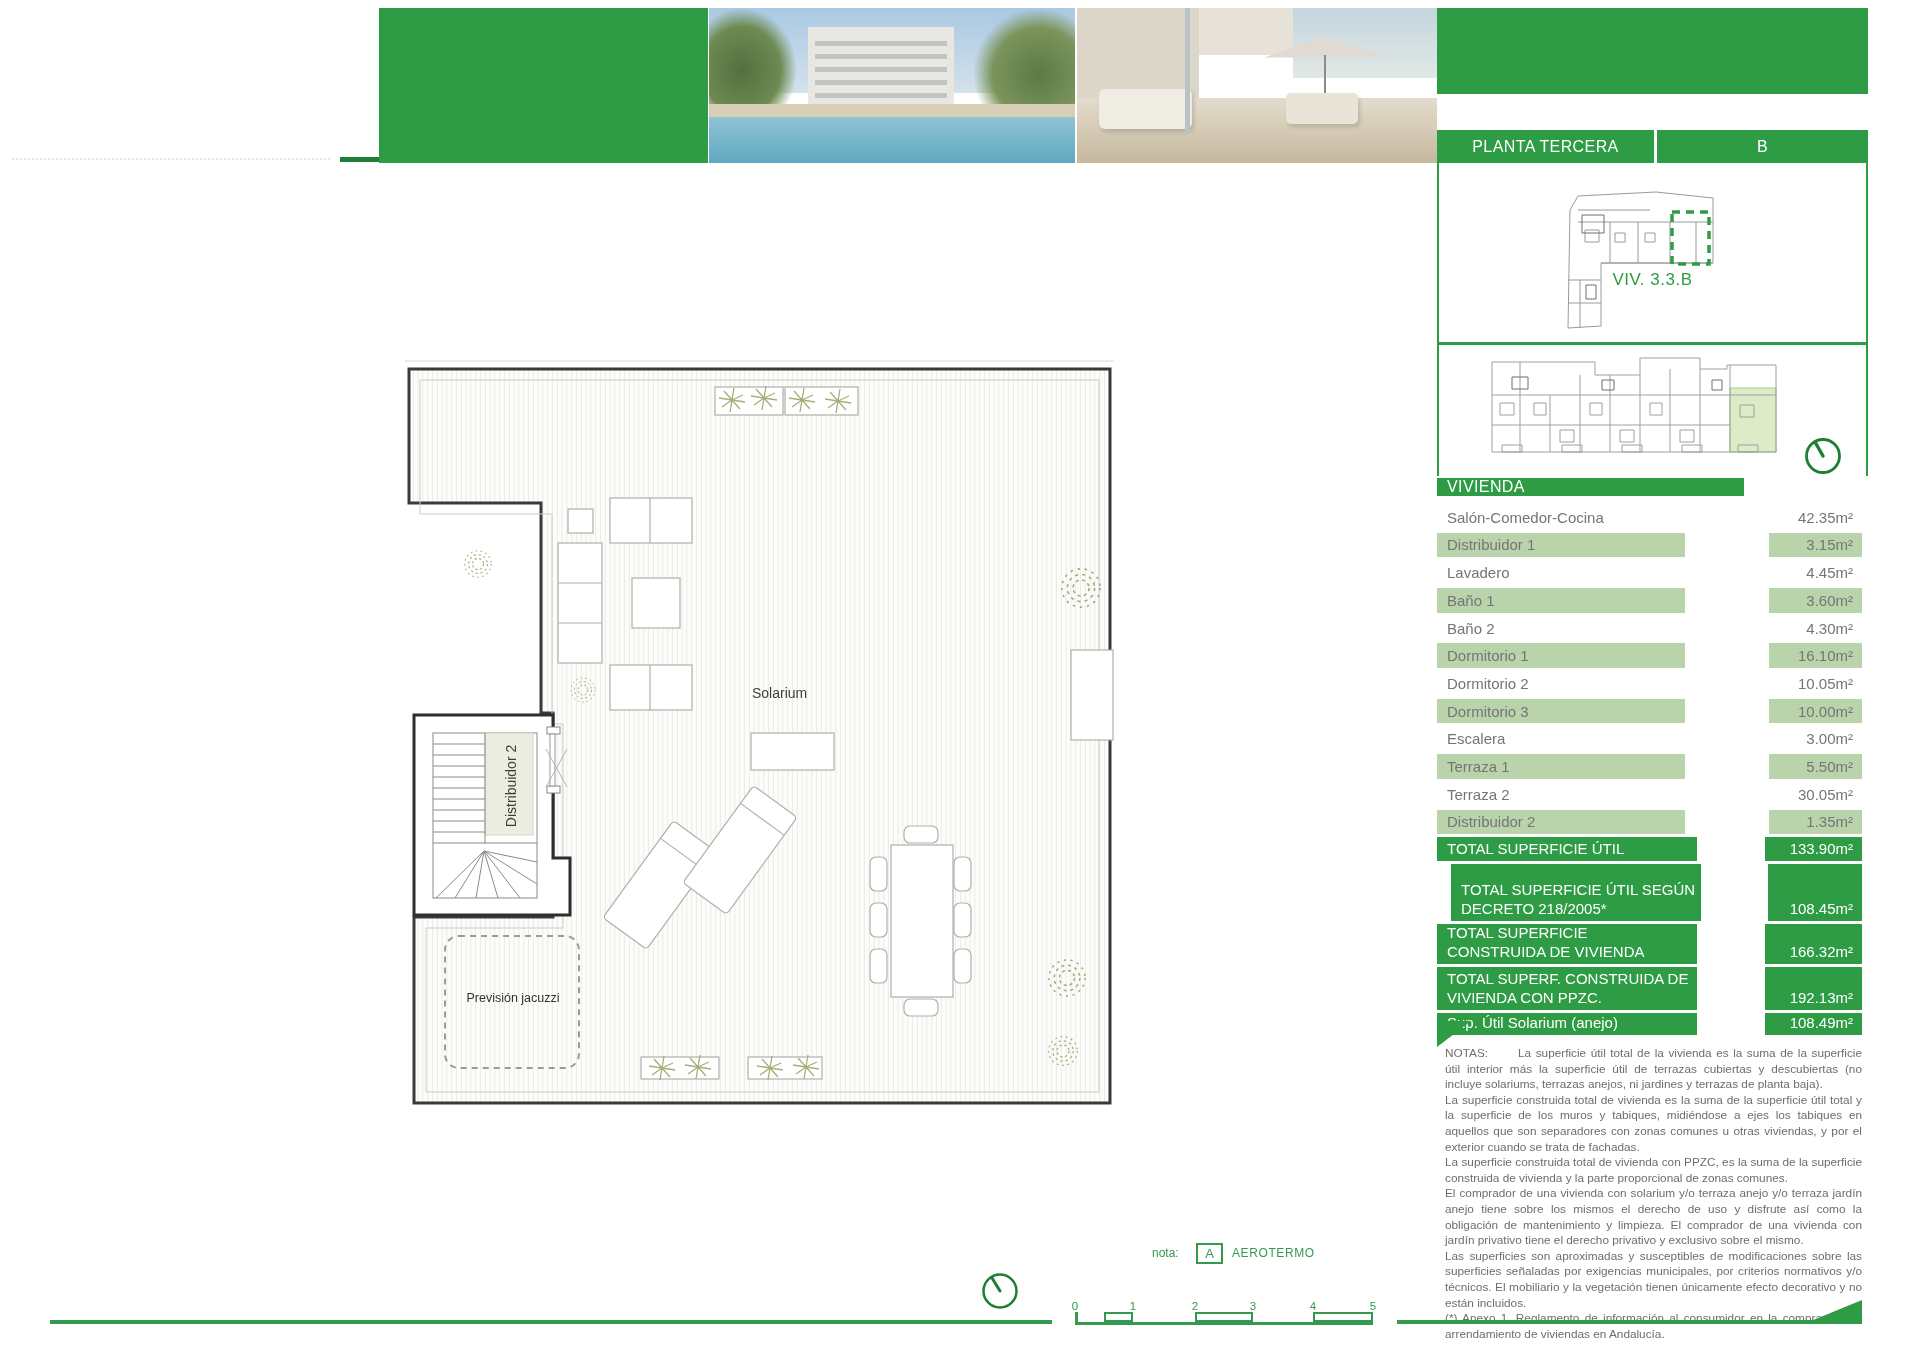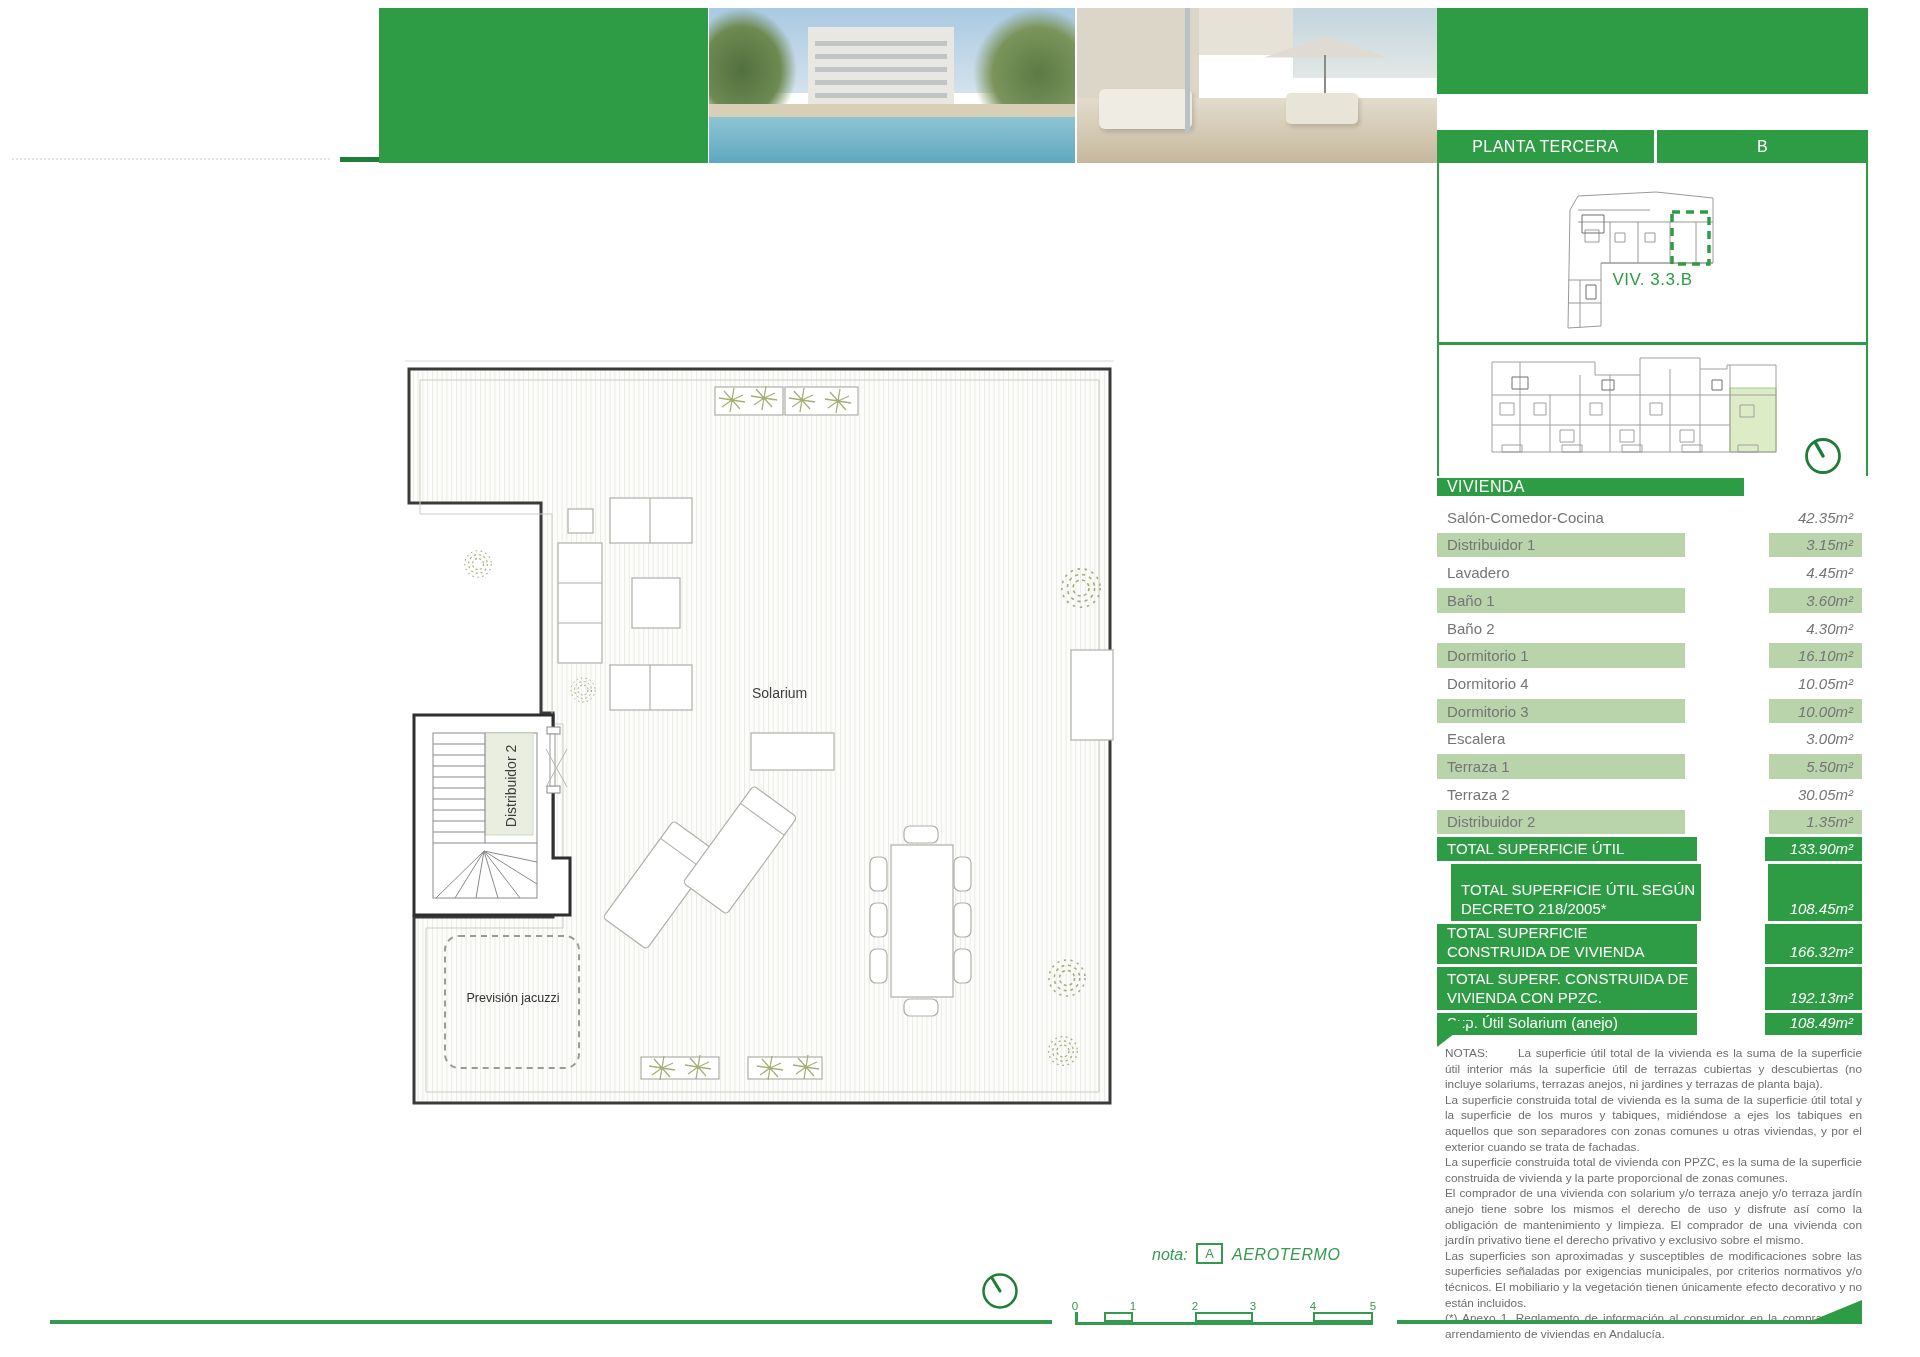--- a/index.html
+++ b/index.html
@@ -26,21 +26,21 @@
   .sec1{top:163px;height:182px;border-bottom:3px solid var(--green);}
   .sec2{top:345px;height:131px;}
   .viv-label{left:1437px;top:270px;width:431px;text-align:center;color:var(--green);
              font-size:17px;letter-spacing:.5px;}
   
   .thead,.vrow,.trow{display:flex;box-sizing:border-box;}
   .thead{left:1437px;top:478px;width:425px;height:24px;position:absolute;flex-direction:column;}
   .cell-l{width:307px;box-sizing:border-box;padding-left:10px;display:flex;align-items:center;}
   .cell-gap{width:4px;}
   .cell-v{width:114px;box-sizing:border-box;padding-right:9px;display:flex;align-items:center;
-          justify-content:flex-end;font-style:italic;}
+          justify-content:flex-end;}
   .thead .cell-l,.thead .cell-v{background:var(--green);color:#fff;font-size:16px;letter-spacing:.4px;}
   .vrows{left:1437px;top:505px;width:425px;position:absolute;}
   .vrow{height:24.5px;margin-bottom:3.2px;font-size:15px;color:#757575;gap:40px;}
   .vrow.shaded .cell-l,.vrow.shaded .cell-v{background:var(--row-green);}
   .totals{left:1437px;top:837px;width:425px;position:absolute;display:flex;
           flex-direction:column;gap:3px;}
   .trow{width:100%;gap:32px;}
   .trow .cell-l,.trow .cell-v{background:var(--green);color:#fff;font-size:15px;
         line-height:19px;align-items:flex-end;padding-bottom:3px;white-space:pre-line;}
   .trow:nth-of-type(1){height:24px;} .trow:nth-of-type(2){height:57px;padding-left:14px;}
@@ -51,21 +51,21 @@
   
   .notes{left:1445px;top:1046px;width:417px;font-size:11.8px;line-height:15.6px;
          color:#6d6d6d;text-align:justify;}
   .notes p{margin:0;}
   .notes .nlabel{margin-right:30px;}
   
   .rule{top:1320px;height:3.5px;background:var(--green-mid);}
   .rule1{left:50px;width:1002px;} .rule2{left:1397px;width:465px;}
   .tri-br{left:1806px;top:1300px;width:0;height:0;
           border-bottom:23px solid var(--green);border-left:56px solid transparent;}
-  .nota-line{color:var(--green-mid);font-size:16px;font-style:italic;}
+  .nota-line{color:var(--green-mid);font-size:12px;}
   .nota-word{left:1152px;top:1246px;}
   .abox{left:1196px;top:1243px;width:27px;height:21px;border:2px solid var(--green-mid);
         box-sizing:border-box;display:flex;align-items:center;justify-content:center;
         font-size:13px;color:var(--green-mid);}
   .aero{left:1232px;top:1246px;letter-spacing:.6px;}
   .scalebar{left:1075px;top:1300px;width:298px;height:27px;position:absolute;}
   .tick-num{position:absolute;top:0;transform:translateX(-50%);color:var(--green-mid);
             font-size:11.5px;}
   .tick-num:nth-of-type(1){left:0;} .tick-num:nth-of-type(2){left:58px;}
   .tick-num:nth-of-type(3){left:120px;} .tick-num:nth-of-type(4){left:178px;}
@@ -200,21 +200,21 @@
         <div class="cell-v">4.30m²</div>
       </div>
 
       <div class="vrow shaded">
         <div class="cell-l">Dormitorio 1</div>
         <div class="cell-gap"></div>
         <div class="cell-v">16.10m²</div>
       </div>
 
       <div class="vrow">
-        <div class="cell-l">Dormitorio 4</div>
+        <div class="cell-l">Dormitorio 2</div>
         <div class="cell-gap"></div>
         <div class="cell-v">10.05m²</div>
       </div>
 
       <div class="vrow shaded">
         <div class="cell-l">Dormitorio 3</div>
         <div class="cell-gap"></div>
         <div class="cell-v">10.00m²</div>
       </div>
 

